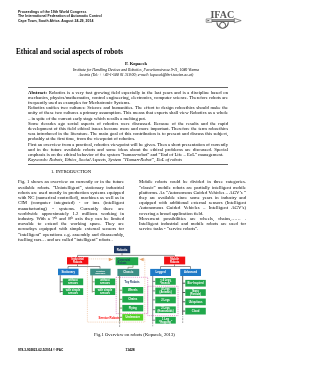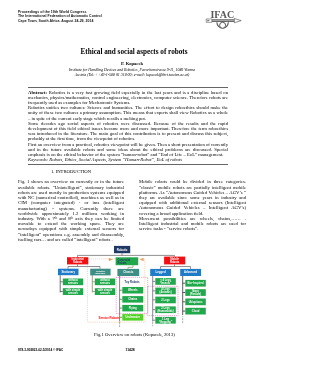--- a/index.html
+++ b/index.html
@@ -1,28 +1,28 @@
 <!DOCTYPE html>
 <html><head>
 <meta charset="utf-8">
 <style>
 html,body{margin:0;padding:0;}
 body{width:264px;height:373px;background:#fff;color:#000;overflow:hidden;
   font-family:"Liberation Serif",serif;
   -webkit-font-smoothing:antialiased;}
-.page{position:relative;width:264px;height:373px;}
+.page{position:relative;width:264px;height:373px;padding-left:8px;}
 
 
 .hdr{position:absolute;left:18px;top:10px;font-family:"Liberation Sans",sans-serif;
   font-size:3.5px;line-height:4.35px;font-weight:700;color:#111;letter-spacing:0.02px;}
 .logo{position:absolute;left:204px;top:5px;width:40px;height:30px;}
 .logosvg{display:block;width:40px;height:30px;}
 
 
-.title{position:absolute;left:4px;right:0;top:48px;text-align:center;font-size:7.2px;font-weight:700;}
+.title{position:absolute;left:16px;right:0;top:48px;font-size:7.2px;font-weight:700;}
 .author{position:absolute;left:0;right:0;top:61px;text-align:center;font-size:4.6px;font-weight:700;}
 .affil{position:absolute;left:0;right:0;top:68px;text-align:center;font-size:3.9px;font-style:italic;line-height:5.3px;}
 
 
 .absbox{position:absolute;left:28px;top:87px;width:200px;}
 .hr{border:0;border-top:0.5px solid #666;margin:0;height:0;}
 .abs{font-size:4.7px;line-height:5.22px;text-align:justify;padding:1.5px 0 1.5px 0;}
 .abs b{font-weight:700;}
 .ap{margin:0;}
 .kw{font-size:4.7px;line-height:5.22px;}

